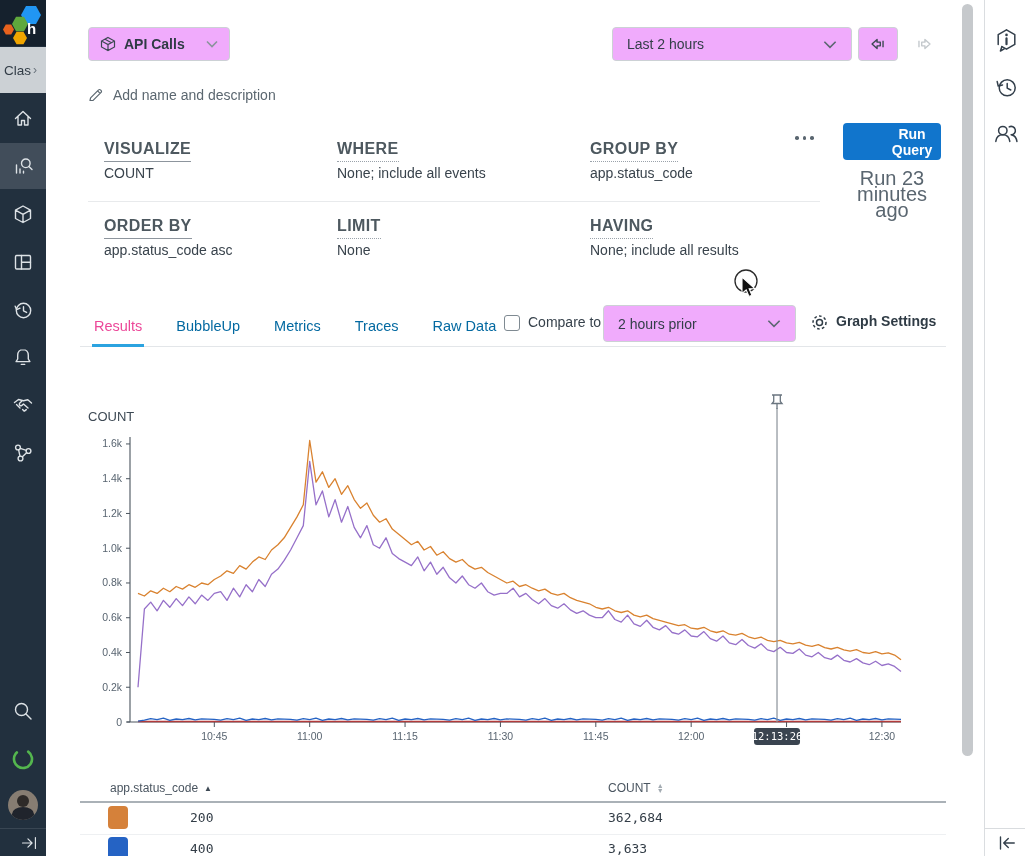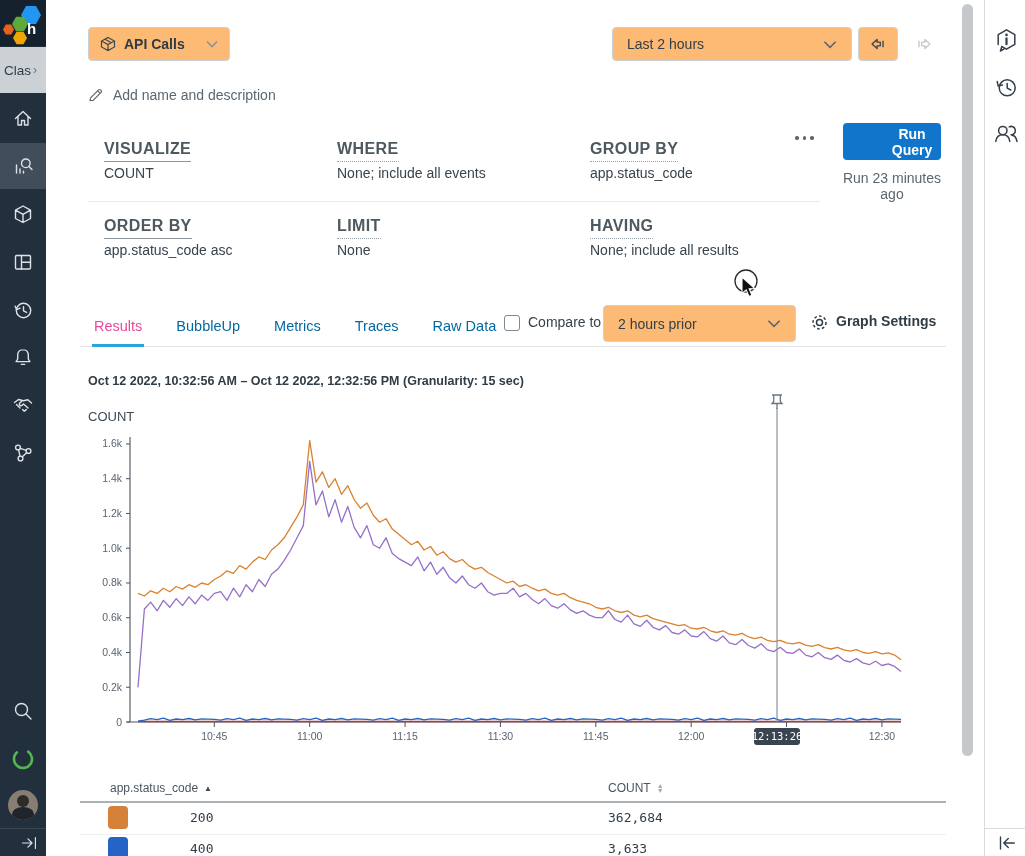--- a/index.html
+++ b/index.html
@@ -19,21 +19,21 @@
   .nav-btn { position:absolute; left:0; width:46px; height:46px; display:flex; align-items:center; justify-content:center; cursor:pointer; }
   .nav-btn.active { background:#414d5a; }
   .nav-btn svg { stroke:#dde2e6; fill:none; stroke-width:1.4; stroke-linecap:round; stroke-linejoin:round; }
   .rail-divider { position:absolute; left:0; width:46px; height:1px; background:#394653; }
   .avatar { position:absolute; left:8px; top:790px; width:30px; height:30px; border-radius:50%;
     background:#877d72; overflow:hidden; cursor:pointer; }
   .avatar .head { position:absolute; left:9px; top:5px; width:12px; height:12px; border-radius:50%; background:#2e2a28; }
   .avatar .body { position:absolute; left:4px; top:17px; width:22px; height:14px; border-radius:50% 50% 0 0; background:#20242c; }
 
   
-  .btn-outline { position:absolute; border:1px solid #ccd1d5; border-radius:4px; background:#fdba74;
+  .btn-outline { position:absolute; border:1px solid #ccd1d5; border-radius:4px; background:#f0abfc;
     display:flex; align-items:center; cursor:pointer; }
   .dataset-btn { left:88px; top:27px; width:142px; height:34px; padding:0 11px; }
   .dataset-btn .lbl { font-weight:700; font-size:14px; margin-left:8px; color:#2f3b45; }
   .dataset-btn .chev { margin-left:auto; }
   .time-select { left:612px; top:27px; width:240px; height:34px; padding:0 14px; font-size:14px; color:#333e48; }
   .time-select .chev { margin-left:auto; }
   .back-btn { left:858px; top:27px; width:40px; height:34px; justify-content:center; }
   .fwd-btn { position:absolute; left:904px; top:27px; width:40px; height:34px; display:flex; align-items:center; justify-content:center; cursor:default; }
   .add-name { position:absolute; left:88px; top:87px; display:flex; align-items:center; gap:9px;
     font-size:14px; color:#5b6770; cursor:pointer; }
@@ -45,21 +45,21 @@
   .u-solid .cl-label { border-bottom:1px solid #8d959d; }
   .u-dot .cl-label { border-bottom:1px dotted #9aa2aa; }
   .clause .cl-value { position:absolute; top:25px; left:0; font-size:14px; color:#39434c; white-space:nowrap; }
   .qb-divider { position:absolute; left:88px; top:201px; width:732px; height:1px; background:#e8eaec; }
   .more-dots { position:absolute; left:795px; top:136px; display:flex; gap:4px; cursor:pointer; }
   .more-dots i { width:3.5px; height:3.5px; border-radius:50%; background:#5a6670; }
   .run-btn { position:absolute; left:843px; top:123px; width:98px; height:37px; background:#1175cc;
     color:#fff; font-size:14px; font-weight:700; border:none; border-radius:4px;
     display:flex; align-items:center; justify-content:center; cursor:pointer;padding-left:40px; }
   .last-run { position:absolute; left:838px; top:170px; width:108px; text-align:center;
-    font-size:14px; line-height:16px; color:#5a6670; }
+    font-size:20px; line-height:16px; color:#5a6670; }
 
   
   .tabs-bar { position:absolute; left:80px; top:304px; width:866px; height:43px; border-bottom:1px solid #e3e6e9; }
   .tabs { position:absolute; left:12px; top:0; height:43px; display:flex; gap:30px; }
   .tab { font-size:14.5px; color:#0369a1; display:flex; align-items:center; cursor:pointer; padding:0 2px; }
   .tab.active { font-weight:400; color:#ec4899; border-bottom:3px solid #2ba3e0; padding-top:3px; }
   .compare-box { position:absolute; left:424px; top:11px; width:16px; height:16px;
     border:1.5px solid #7f8a92; border-radius:3px; background:#fff; cursor:pointer; }
   .compare-lbl { position:absolute; left:448px; top:10px; font-size:14px; color:#37424c; }
   .prior-select { left:603px; top:305px; width:193px; height:37px; padding:0 14px; font-size:14px; color:#333e48; }
@@ -270,21 +270,20 @@
       </svg>
   </div>
   <div class="graph-settings">
     <svg width="19" height="19" viewBox="0 0 19 19" stroke="#2f3b45" fill="none" stroke-width="1.5">
       <circle cx="9.5" cy="9.5" r="6.5" stroke-dasharray="2.6 2.3"></circle>
         <circle cx="9.5" cy="9.5" r="3"></circle>
       </svg>
     <span class="gs-lbl">Graph Settings</span>
   </div>
 
-  <div class="range-title">Oct 12 2022, 10:32:56 AM – Oct 12 2022, 12:32:56 PM (Granularity: 15 sec)</div>
   <div class="metric-lbl">COUNT</div>
   <svg class="chart-wrap" viewBox="0 0 825 365" id="chart-svg">
       <path d="M40 47 V332 M37 332 H811" stroke="#4a545e" stroke-width="1.1" fill="none"></path>
       <line x1="36" y1="332" x2="40" y2="332" stroke="#4a545e"></line>
       <text x="32" y="335.5" text-anchor="end" class="tick">0</text>
       <line x1="36" y1="297.2439024390244" x2="40" y2="297.2439024390244" stroke="#4a545e"></line>
       <text x="32" y="300.7439024390244" text-anchor="end" class="tick">0.2k</text>
       <line x1="36" y1="262.4878048780488" x2="40" y2="262.4878048780488" stroke="#4a545e"></line>
       <text x="32" y="265.9878048780488" text-anchor="end" class="tick">0.4k</text>
       <line x1="36" y1="227.7317073170732" x2="40" y2="227.7317073170732" stroke="#4a545e"></line>

